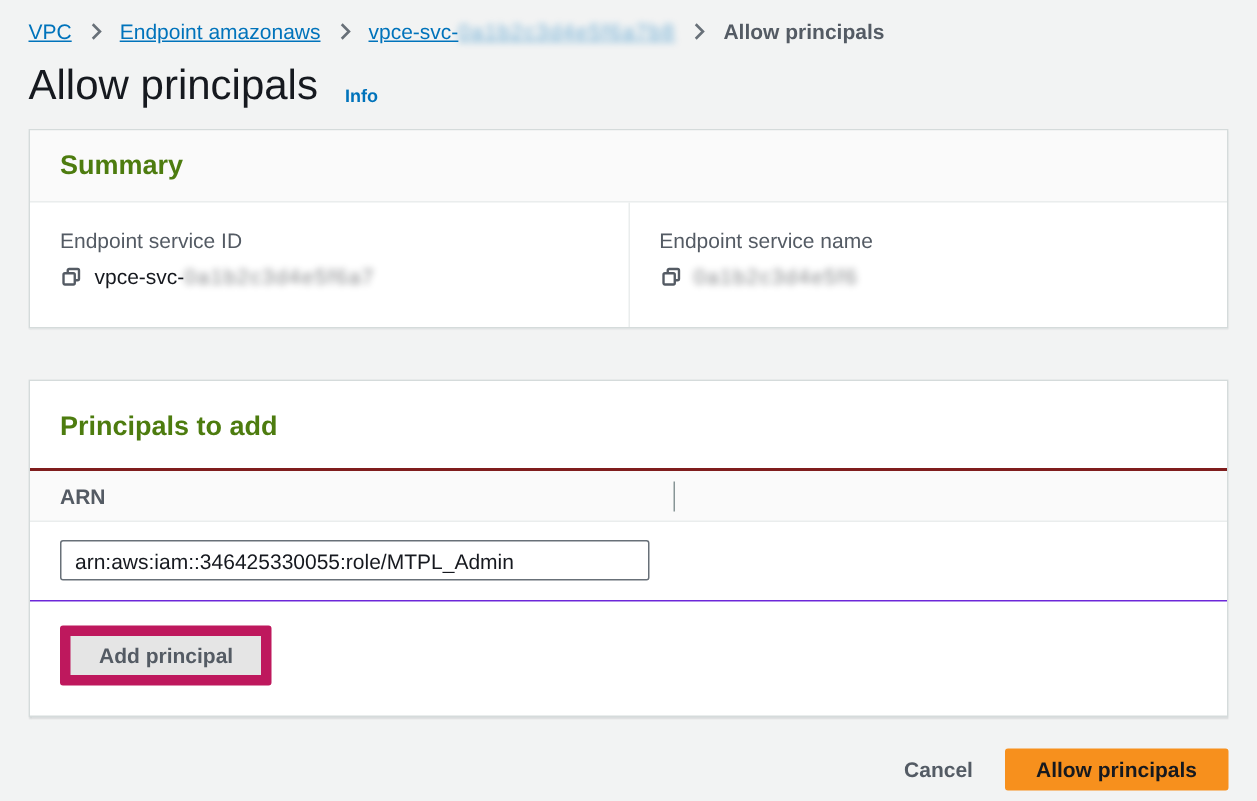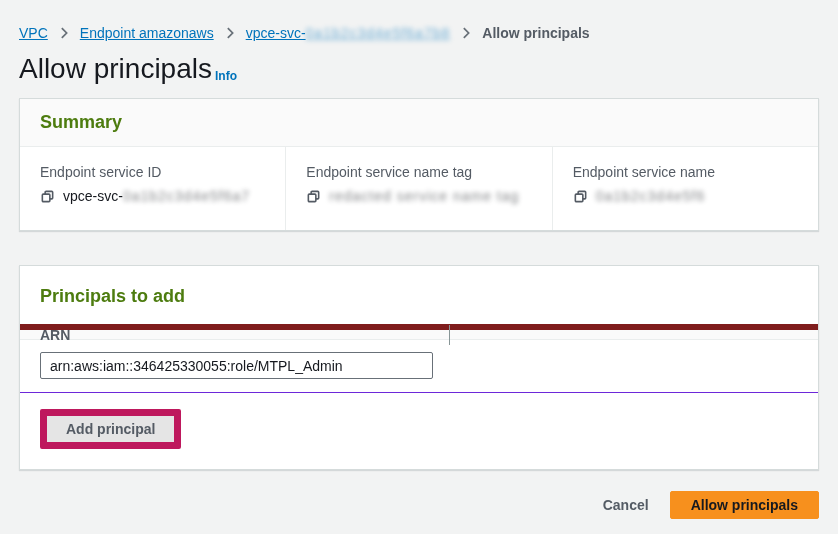--- a/index.html
+++ b/index.html
@@ -3,21 +3,21 @@
 <meta charset="utf-8">
 <style>
   * { box-sizing: border-box; margin: 0; padding: 0; }
   html, body {
     width: 838px; height: 534px;
     background: #f2f3f3;
     font-family: "Liberation Sans", "DejaVu Sans", sans-serif;
     color: #16191f;
     overflow: hidden;
   }
-  .page { padding: 12px 19px; }
+  .page { padding: 0 19px; }
 
   
   .breadcrumb {
     display: flex; align-items: center;
     padding-top: 13px;
     font-size: 14px;
     flex-wrap: nowrap; white-space: nowrap;
   }
   .crumb-link {
     color: #0073bb; text-decoration: underline; cursor: pointer;
@@ -29,21 +29,21 @@
     opacity: .55;
     user-select: none;
     letter-spacing: 1px;
   }
 
   
   .title-row { display: flex; align-items: flex-end; margin-top: 11px; }
   .page-title { font-size: 28px; font-weight: 400; color: #16191f; line-height: 34px; }
   .info-link {
     font-size: 12px; font-weight: 700; color: #0073bb;
-    margin-left: 3px; margin-bottom: 3px; cursor: pointer; text-decoration: none;
+    margin-left: 18px; margin-bottom: 3px; cursor: pointer; text-decoration: none;
   }
 
   
   .card {
     background: #fff;
     border: 1px solid #d5dbdb;
     box-shadow: 0 1px 1px 0 rgba(0,28,36,.12);
   }
   .card-summary { margin-top: 12px; }
   .card-header {
@@ -63,23 +63,23 @@
     margin-right: 8px; cursor: pointer; color: #545b64;
   }
 
   
   .card-principals { margin-top: 34px; }
   .principals-header { padding: 20px 20px 17px; background: #fff; }
 
   .table-header {
     display: flex; align-items: center;
     background: #fafafa;
-    border-top: 6px solid #7f1d1d;
+    border-top: 2px solid #7f1d1d;
     border-bottom: 1px solid #eaeded;
-    height: 16px;
+    height: 36px;
     padding: 0 20px;
     font-size: 14px;
   }
   .arn-col { width: 409px; font-weight: 700; color: #545b64; }
   .col-divider { width: 1px; height: 20px; background: #879596; }
 
   .table-row { padding: 12px 20px 13px; border-bottom: 1px solid #6d28d9; }
   .arn-input {
     width: 393px; height: 27px;
     border: 1px solid #687078; border-radius: 2px;
@@ -161,31 +161,20 @@
         <div class="field-value">
           <span class="copy-icon">
             <svg width="15" height="15" viewBox="0 0 16 16" fill="none" stroke="#545b64" stroke-width="1.7">
               <rect x="5.5" y="2.5" width="8" height="8" rx="1"></rect>
               <rect x="2.5" y="5.5" width="8" height="8" rx="1" fill="#ffffff"></rect>
             </svg>
           </span><span>vpce-svc-</span><span class="redacted">0a1b2c3d4e5f6a7</span>
         </div>
       </div>
 
-      <div class="summary-col">
-        <div class="field-label">Endpoint service name tag</div>
-        <div class="field-value">
-          <span class="copy-icon">
-            <svg width="15" height="15" viewBox="0 0 16 16" fill="none" stroke="#545b64" stroke-width="1.7">
-              <rect x="5.5" y="2.5" width="8" height="8" rx="1"></rect>
-              <rect x="2.5" y="5.5" width="8" height="8" rx="1" fill="#ffffff"></rect>
-            </svg>
-          </span><span></span><span class="redacted">redacted service name tag</span>
-        </div>
-      </div>
 
       <div class="summary-col">
         <div class="field-label">Endpoint service name</div>
         <div class="field-value">
           <span class="copy-icon">
             <svg width="15" height="15" viewBox="0 0 16 16" fill="none" stroke="#545b64" stroke-width="1.7">
               <rect x="5.5" y="2.5" width="8" height="8" rx="1"></rect>
               <rect x="2.5" y="5.5" width="8" height="8" rx="1" fill="#ffffff"></rect>
             </svg>
           </span><span class="redacted">0a1b2c3d4e5f6</span>

